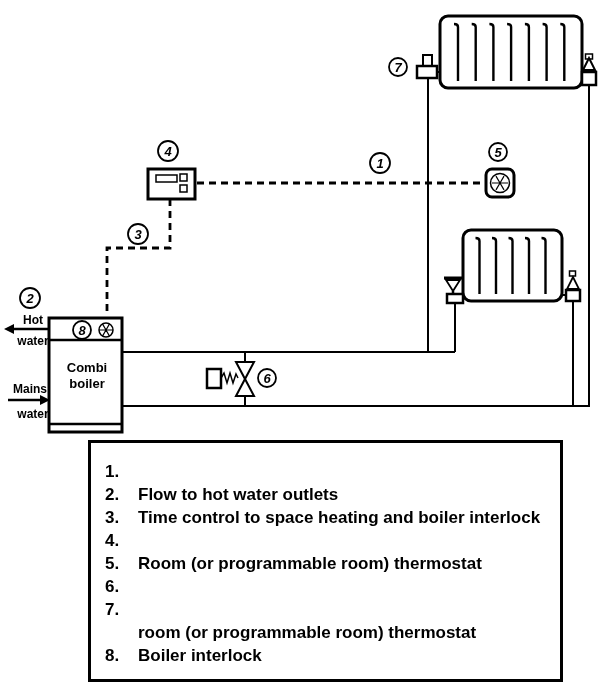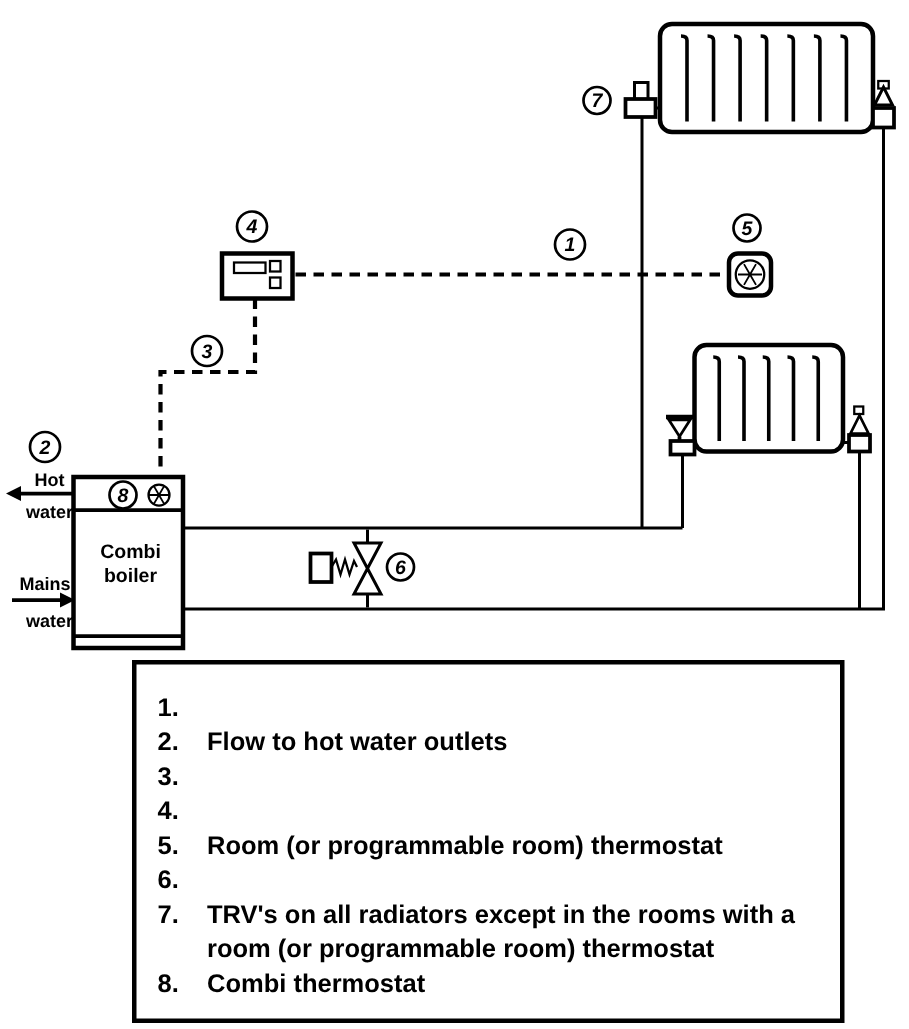--- a/index.html
+++ b/index.html
@@ -174,39 +174,39 @@
     <div class="legend-rows">
       <div class="legend-row">
         <span class="num">1.</span>
       </div>
       <div class="legend-row">
         <span class="num">2.</span>
         <span class="txt">Flow to hot water outlets</span>
       </div>
       <div class="legend-row">
         <span class="num">3.</span>
+        <span class="txt">Time control to space heating and boiler interlock</span>
       </div>
       <div class="legend-row">
         <span class="num">4.</span>
       </div>
       <div class="legend-row">
         <span class="num">5.</span>
         <span class="txt">Room (or programmable room) thermostat</span>
       </div>
       <div class="legend-row">
         <span class="num">6.</span>
       </div>
       <div class="legend-row">
         <span class="num">7.</span>
-        <span class="txt">TRV's on all radiators except in the rooms with a</span>
       </div>
       <div class="legend-row">
         <span class="num"></span>
         <span class="txt">room (or programmable room) thermostat</span>
       </div>
       <div class="legend-row">
         <span class="num">8.</span>
-        <span class="txt">Combi thermostat</span>
+        <span class="txt">Boiler interlock</span>
       </div>
     </div>
   </div>
 
 </div>
 
 </body></html>

